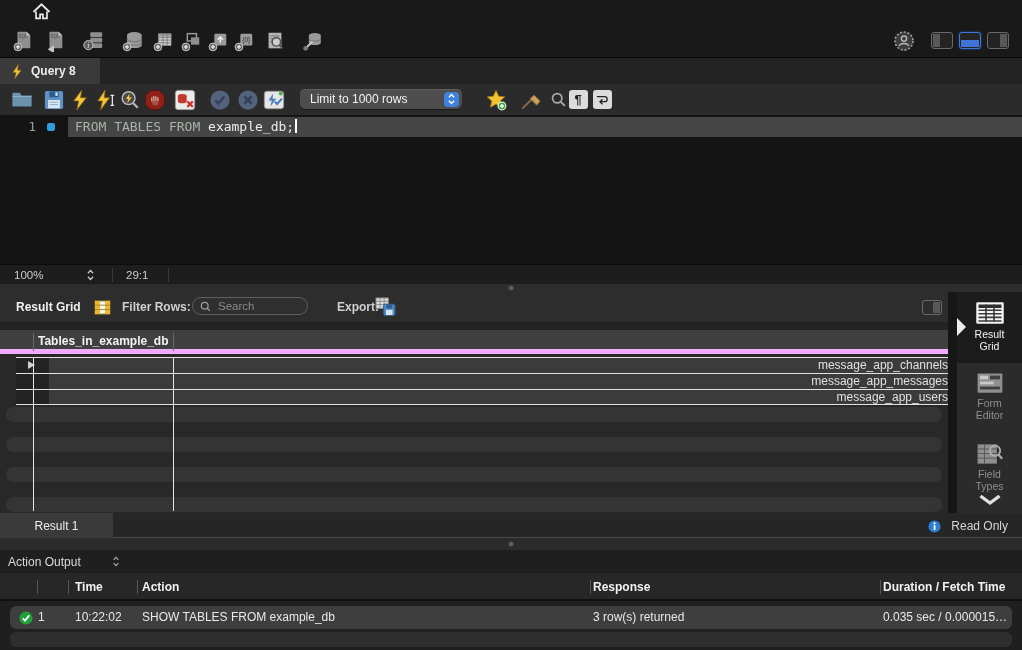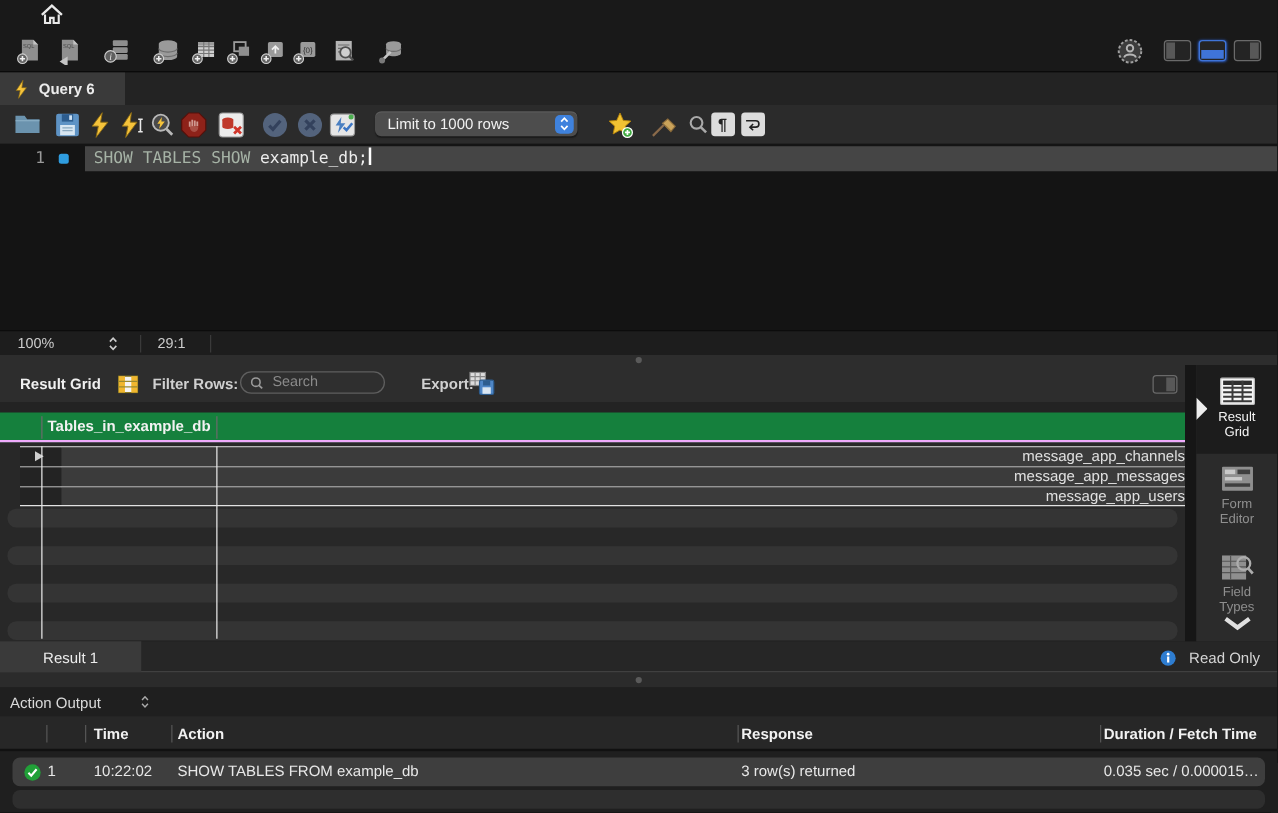--- a/index.html
+++ b/index.html
@@ -62,21 +62,21 @@
   .rt-title{position:absolute;left:16px;top:8px;font-weight:bold;color:#f0f0f0;}
   .rt-abs{position:absolute;font-weight:bold;}
   .rt-search{position:absolute;left:192px;top:5px;width:116px;height:18px;border:1px solid #5f5f5f;border-radius:9px;
         background:#2f2f2f;display:flex;align-items:center;padding:0 7px;gap:5px;}
   .rt-search input{background:transparent;border:0;outline:0;color:#dddddd;width:78px;font-size:11.5px;font-family:inherit;}
   .rt-search input::placeholder{color:#8a8a8a;}
   .ptog2{position:absolute;left:922px;top:8px;width:20px;height:15px;border:1px solid #6a6a6a;border-radius:3px;background:#2d2d2d;}
 
   
   .grid-area{height:191px;width:948px;background:#232323;position:relative;}
-  .grid-header{position:absolute;left:0;right:0;top:8px;height:24px;background:#15803d;border-bottom:2px solid #f0abfc;}
+  .grid-header{position:absolute;left:0;right:0;top:8px;height:24px;background:#404040;border-bottom:5px solid #f0abfc;}
   .gh-label{position:absolute;left:38px;top:4px;font-size:12px;font-weight:bold;color:#f2f2f2;}
   .gh-sep{position:absolute;top:3px;width:1px;height:18px;background:#6a6a6a;}
   .grid-body{position:absolute;left:0;right:0;top:32px;height:159px;background:#282828;}
   .vline{position:absolute;top:3px;height:154px;width:1px;background:#e6e6e6;z-index:5;}
   .data-rows{position:absolute;top:3px;left:16px;right:0;text-align:right;}
   .grow{height:16px;display:flex;border-top:1px solid #e2e2e2;}
   .grow:last-child{border-bottom:1px solid #e2e2e2;}
   .grow .gut{width:33px;background:#232323;position:relative;flex:none;}
   .grow .cell{flex:1;background:#3b3b3b;font-size:12px;color:#e0e0e0;line-height:15px;padding-left:5px;}
   .row-arrow{position:absolute;left:12px;top:3px;width:0;height:0;border-left:7px solid #cfcfcf;
@@ -230,21 +230,21 @@
     <div class="ptog" style="left:987px">
       <div class="fill-right"></div>
     </div>
   </div>
 
   <div class="query-tabbar">
     <div class="qtab">
       <svg width="11" height="15" viewBox="0 0 12 16">
           <polygon points="7,0 1,9 4.5,9 3,16 10,6.5 6,6.5" fill="#f5c33b" stroke="#8a6a14" stroke-width="0.6"></polygon>
         </svg>
-      <span>Query 6</span>
+      <span>Query 8</span>
     </div>
   </div>
 
   <div class="query-toolbar">
     <div class="qi" style="left:10px">
       <svg width="22" height="19" viewBox="0 0 24 20">
           <path d="M1.5 2.5 h8 l2.2 3 H22.5 v12 h-21 z" fill="#6b93ae"></path>
           <path d="M1.5 6.8 h21" stroke="#8fb3c9"></path>
         </svg>
     </div>
@@ -351,21 +351,21 @@
             <path d="M2 3 h9 a3 3 0 0 1 0 6 h-5 m2.6 -2.9 L5.6 9 l3 2.9" fill="none" stroke="#222" stroke-width="1.5"></path>
           </svg>
       </div>
     </div>
   </div>
 
   <div class="editor">
     <div class="cur-line"></div>
     <div class="gutter-num">1</div>
     <div class="stmt-dot"></div>
-    <div class="code"><span class="kw">SHOW TABLES SHOW </span><span class="ident">example_db;</span><span class="cursor"></span></div>
+    <div class="code"><span class="kw">FROM TABLES FROM </span><span class="ident">example_db;</span><span class="cursor"></span></div>
   </div>
 
   <div class="statusbar">
     <span class="sbi" style="left:14px">100%</span>
     <span class="sbi" style="left:86px;top:4px">
       <svg width="9" height="12" viewBox="0 0 10 14">
           <path d="M2 5 l3-3.2 3 3.2 M2 9 l3 3.2 3-3.2" fill="none" stroke="#cccccc" stroke-width="1.5"></path>
         </svg>
     </span>
     <span class="sb-sep" style="left:112px"></span>

